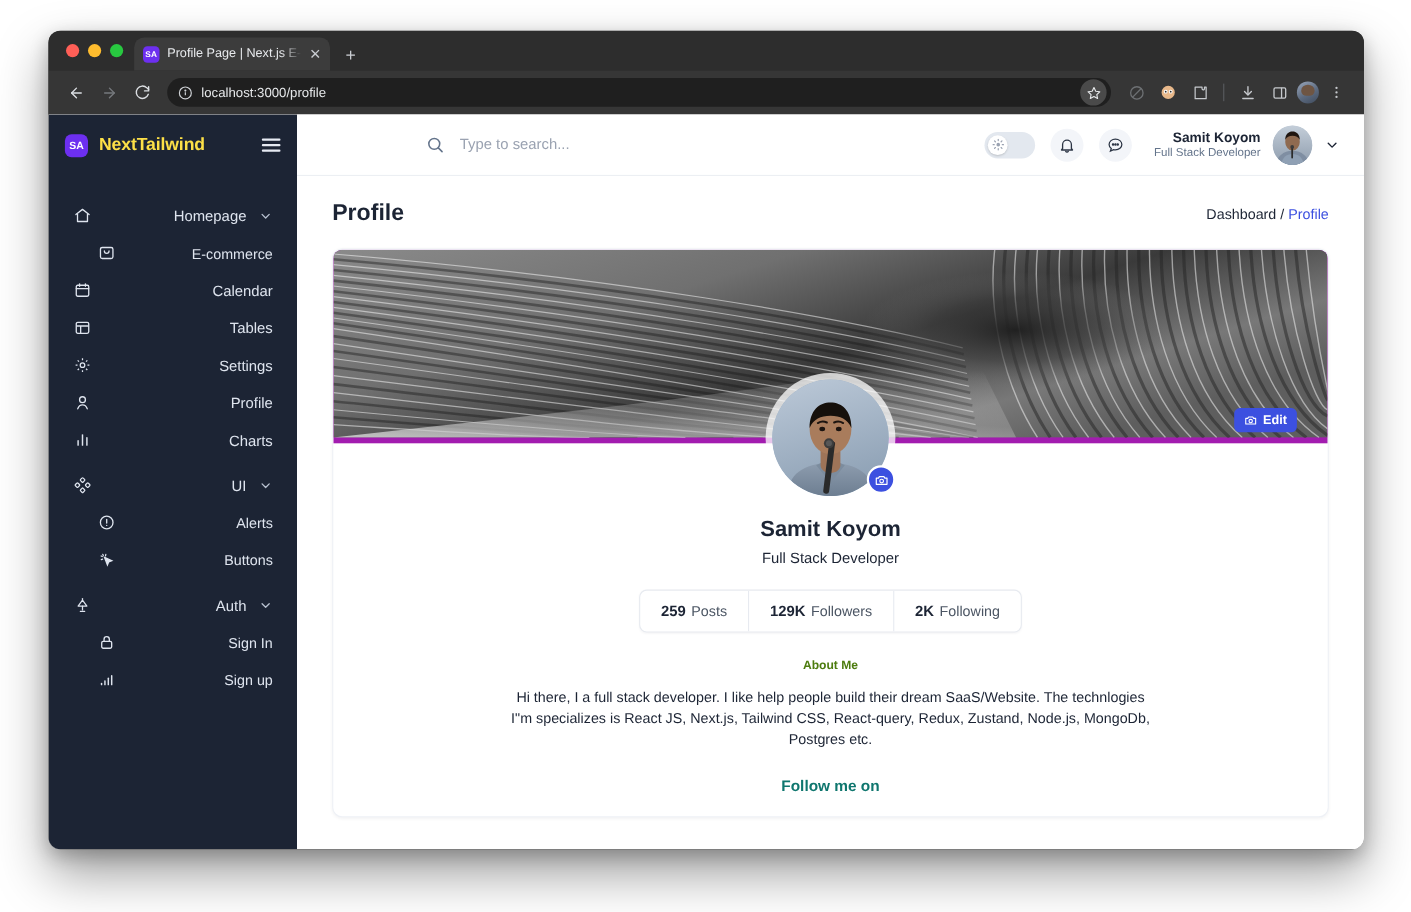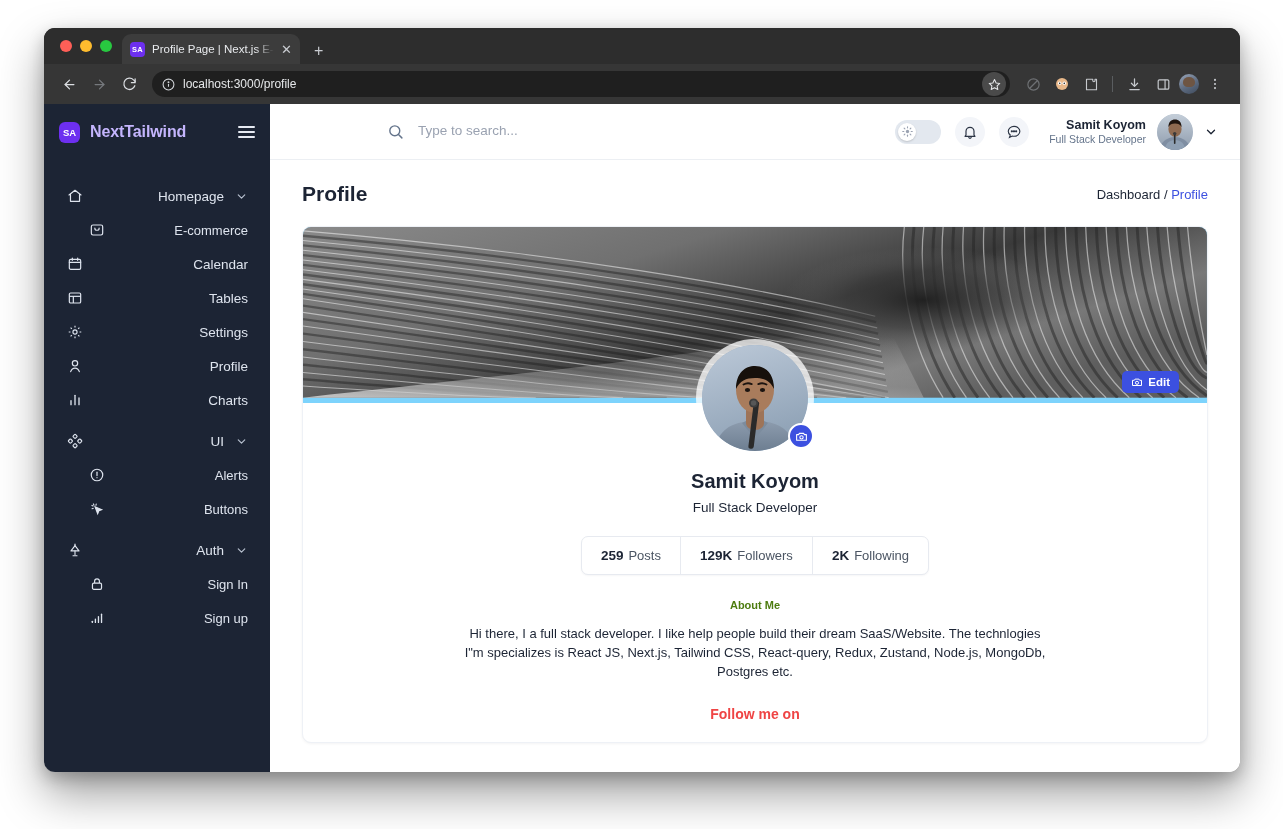--- a/index.html
+++ b/index.html
@@ -164,21 +164,21 @@
   }
   .brand-mark {
     width: 21px; height: 21px;
     border-radius: 6px;
     background: #6d2ff0;
     color: #fff;
     font-size: 9.5px; font-weight: bold;
     display: flex; align-items: center; justify-content: center;
   }
   .brand-name {
-    font-size: 16px; font-weight: bold; color: #c4b5fd;
+    font-size: 16px; font-weight: bold; color: #fde047;
     letter-spacing: -0.1px;
     flex: 1 1 auto;
   }
   .hamburger { display: flex; flex-direction: column; gap: 3px; }
   .hamburger span {
     display: block; width: 17px; height: 2px; background: #e6eaf2; border-radius: 1px;
   }
 
   .nav { margin-top: 19px; text-align: right; }
   .nav-item {
@@ -283,21 +283,21 @@
   .profile-card {
     background: #ffffff;
     border-radius: 9px;
     border: 1px solid #eef1f6;
     box-shadow: 0 1px 3px rgba(16,24,40,0.05);
     overflow: hidden;
   }
   .cover {
     height: 176px;
     position: relative;
-    background: #7dd3fc;
+    background: #a21caf;
     overflow: hidden;
   }
   .cover-pattern { position: absolute; inset: 0; }
   .edit-cover-btn {
     position: absolute;
     right: 28px; bottom: 10px;
     height: 22px;
     background: #3c50e0;
     color: #ffffff;
     border-radius: 5px;
@@ -361,21 +361,21 @@
   }
   .about-text {
     margin: 14px auto 0 auto;
     max-width: 590px;
     font-size: 13px;
     line-height: 1.45;
     color: #1c2434;
   }
   .follow-title {
     margin-top: 24px;
-    font-size: 14px; font-weight: bold; color: #ef4444;
+    font-size: 14px; font-weight: bold; color: #0f766e;
     padding-bottom: 20px;
   }
 
   svg { display: block; }
 </style>
 </head>
 <body>
 
 <div class="browser-window">
 

